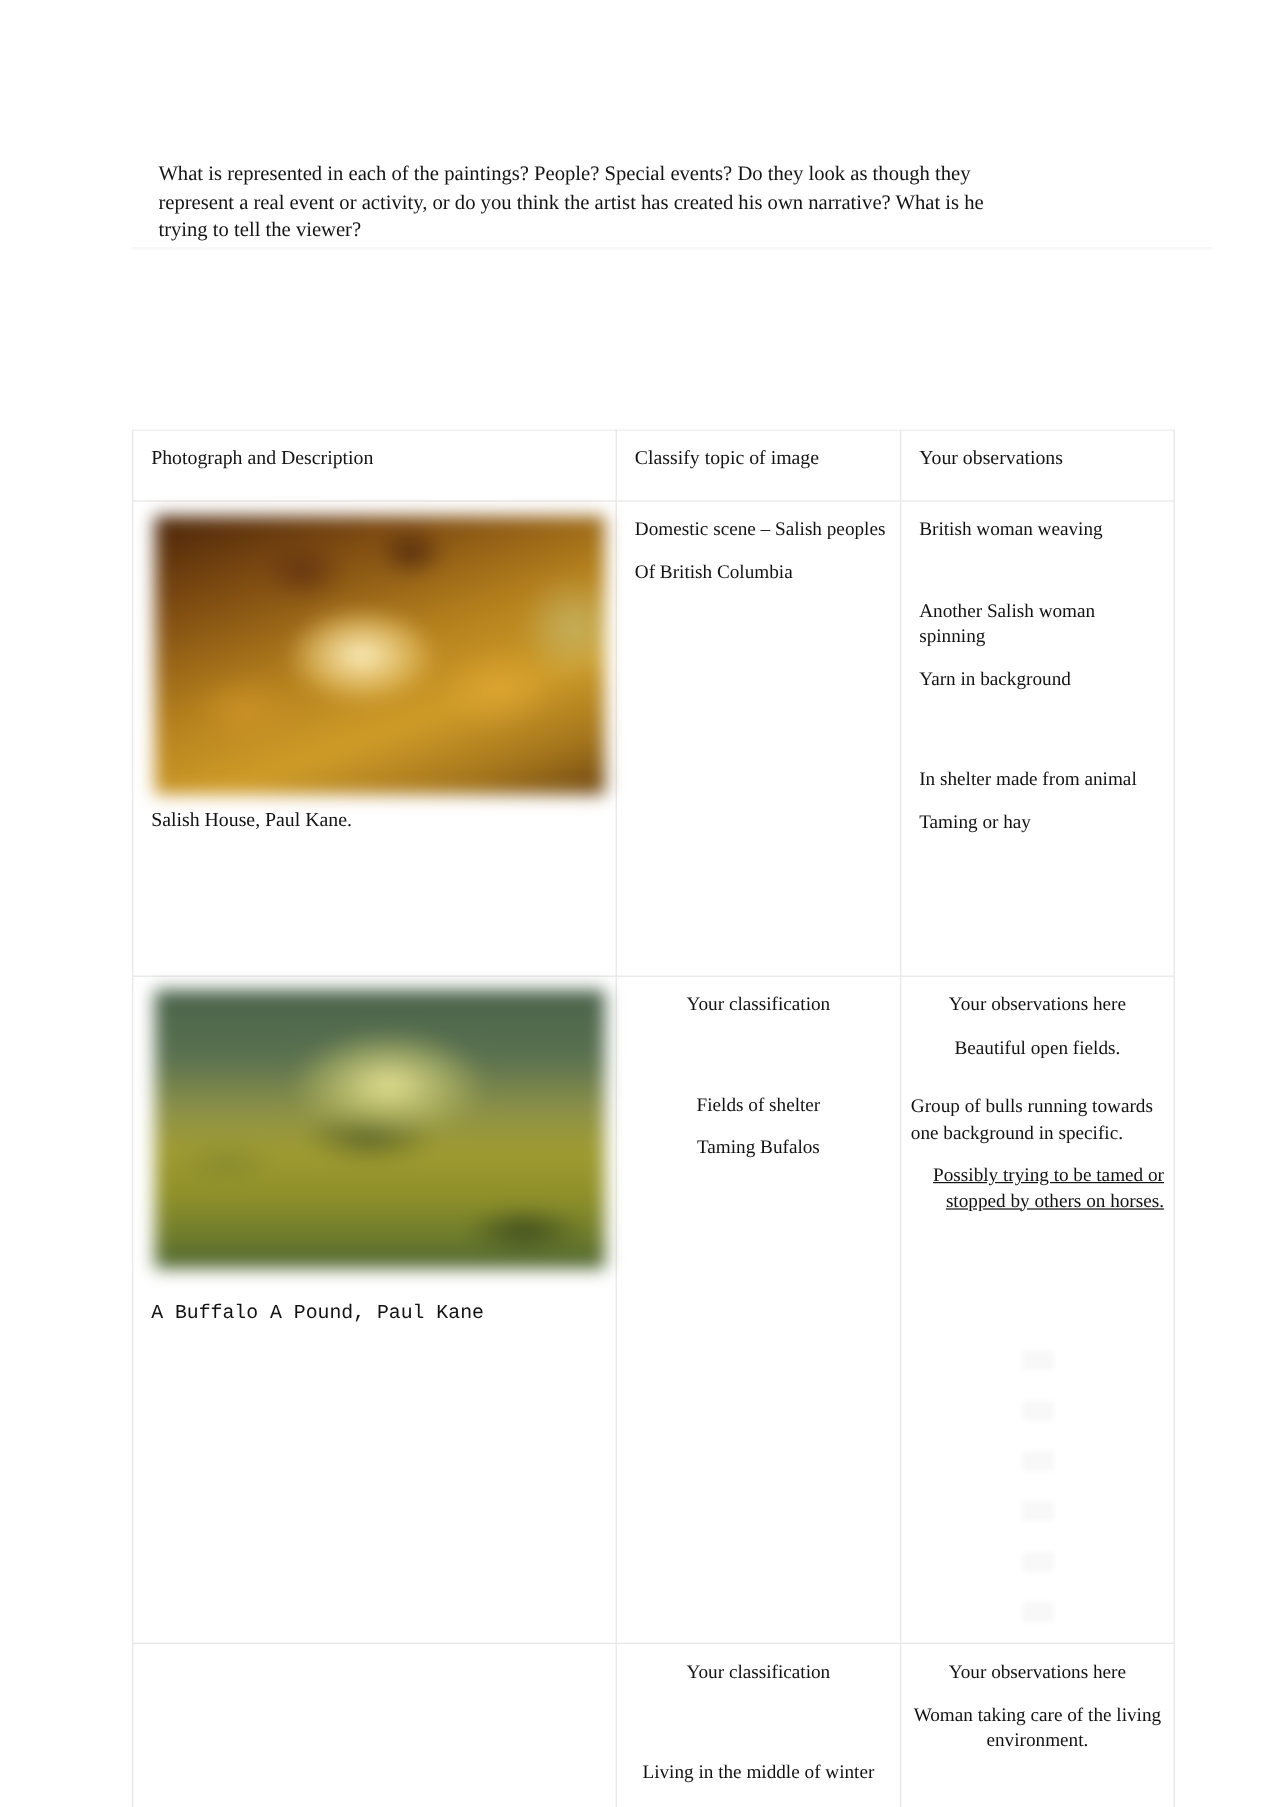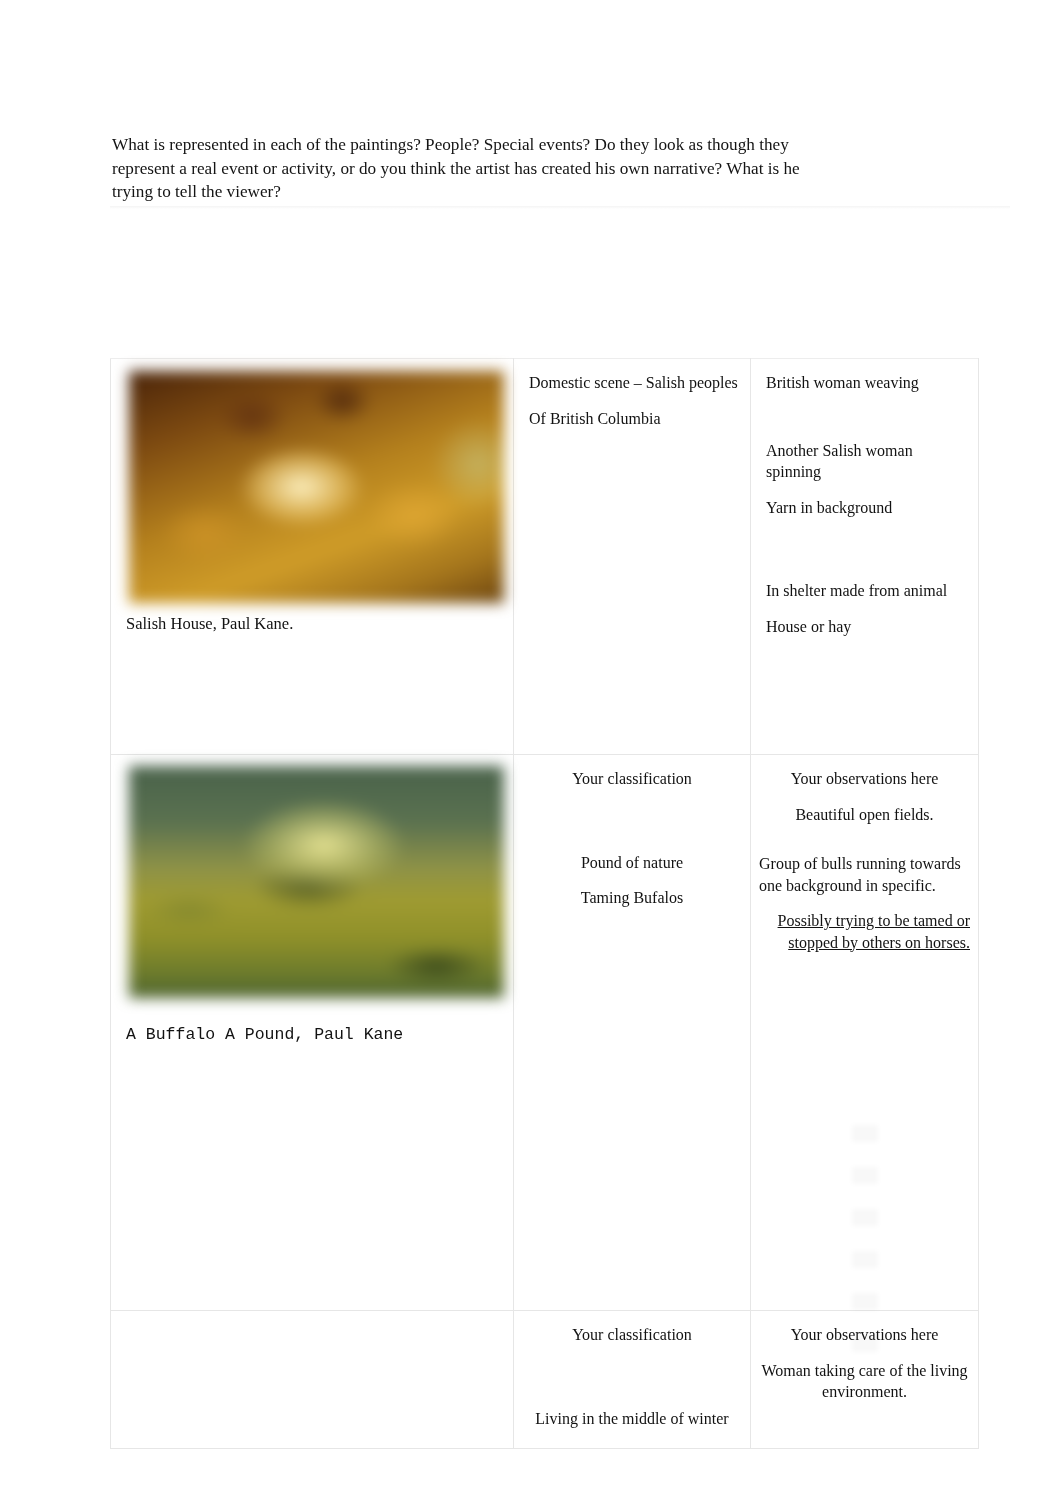--- a/index.html
+++ b/index.html
@@ -12,21 +12,21 @@
     height: 1506px;
     position: relative;
     font-family: "Liberation Serif", "DejaVu Serif", serif;
     color: #000000;
     overflow: hidden;
   }
 
   
   .intro {
     position: absolute;
-    left: 112px;
+    left: 132px;
     top: 133px;
     width: 730px;
     font-size: 17.2px;
     line-height: 23.5px;
     color: #141414;
   }
   .intro-rule {
     position: absolute;
     left: 110px;
     top: 206px;
@@ -142,20 +142,37 @@
 <div class="intro-rule"></div>
 
 <table class="tbl">
   <colgroup>
     <col class="c1">
       <col class="c2">
       <col class="c3">
   </colgroup>
   <tbody>
 
+    <tr class="hdr-row">
+      <td>
+        <div class="cellpad">
+          <div class="hdr">Photograph and Description</div>
+        </div>
+      </td>
+      <td>
+        <div class="cellpad">
+          <div class="hdr">Classify topic of image</div>
+        </div>
+      </td>
+      <td>
+        <div class="cellpad">
+          <div class="hdr">Your observations</div>
+        </div>
+      </td>
+    </tr>
 
     <tr class="r1">
       <td>
         <div class="cellpad" style="padding-top:10px;">
           <div class="art-wrap">
             <div class="art art-salish"></div>
           </div>
           <div class="caption" style="margin-top:8px;">Salish House, Paul Kane.</div>
         </div>
       </td>
@@ -164,38 +181,38 @@
           <p class="para gap-sm">Domestic scene – Salish peoples</p>
           <p class="para">Of British Columbia</p>
         </div>
       </td>
       <td>
         <div class="cellpad">
           <p class="para gap-lg">British woman weaving</p>
           <p class="para gap-sm">Another Salish woman spinning</p>
           <p class="para gap-xl">Yarn in background</p>
           <p class="para gap-sm">In shelter made from animal</p>
-          <p class="para">House or hay</p>
+          <p class="para">Taming or hay</p>
         </div>
       </td>
     </tr>
 
     <tr class="r2">
       <td>
         <div class="cellpad" style="padding-top:9px;">
           <div class="art-wrap">
             <div class="art art-buffalo"></div>
           </div>
           <div class="caption" style="margin-top:24px;font-family:Liberation Mono, monospace;">A Buffalo A Pound, Paul Kane</div>
         </div>
       </td>
       <td>
         <div class="cellpad-c">
           <p class="para center gap-xl">Your classification</p>
-          <p class="para center gap-sm">Pound of nature</p>
+          <p class="para center gap-sm">Fields of shelter</p>
           <p class="para center">Taming Bufalos</p>
         </div>
       </td>
       <td>
         <div class="cellpad-c">
           <p class="para center gap-sm">Your observations here</p>
           <p class="para center gap-md">Beautiful open fields.</p>
           <p class="para gap-sm" style="text-align:left;">Group of bulls running towards one background in specific.</p>
           <p class="para" style="text-align:right;text-decoration:underline;">Possibly trying to be tamed or stopped by others on horses.</p>
         </div>

